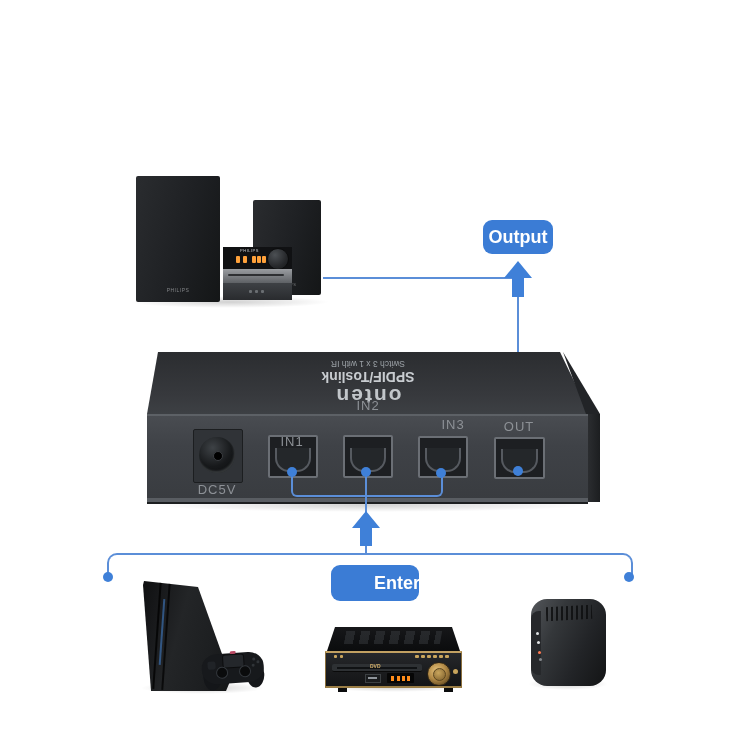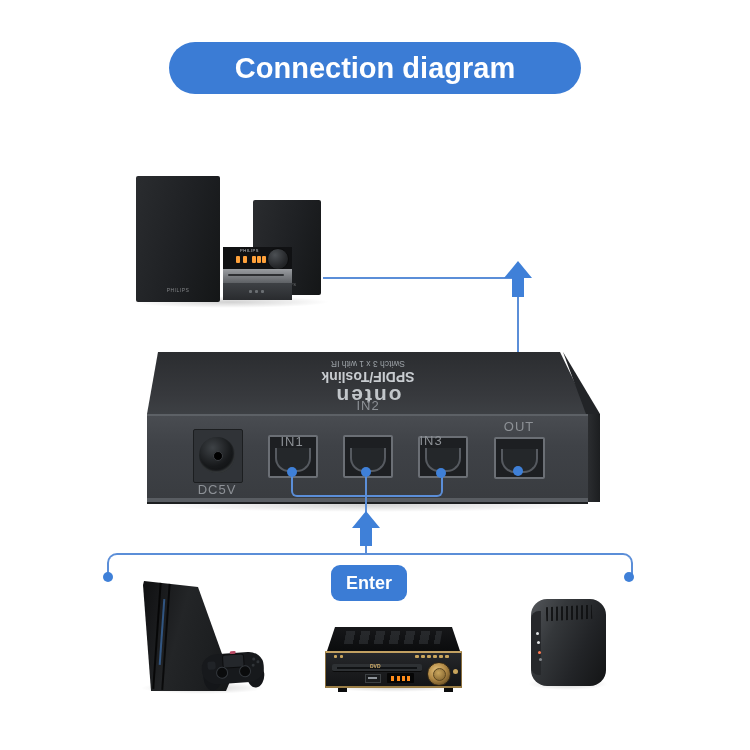--- a/index.html
+++ b/index.html
@@ -18,23 +18,20 @@
                  border-radius:0 0 14px 14px;background:#24272a;}
   .speaker{background:linear-gradient(105deg,#2a2c2f 0%,#1e2023 55%,#141617 100%);border-radius:2px;}
   .brandtiny{color:#9b9ea1;text-align:center;letter-spacing:0.5px;}
   .shadow{background:radial-gradient(ellipse at center, rgba(0,0,0,0.18) 0%, rgba(0,0,0,0) 70%);}
 </style>
 </head>
 <body>
 
 <div id="stage">
 
-  <div class="abs pill" style="left:169px;top:42px;width:412px;height:52px;border-radius:26px;font-size:29px;">
-    <span>Connection diagram</span>
-  </div>
 
   <div class="abs shadow" style="left:130px;top:296px;width:200px;height:12px;"></div>
 
   <div class="abs speaker" style="left:136px;top:176px;width:84px;height:126px;">
     <div class="abs brandtiny" style="left:0;right:0;bottom:9px;font-size:5px;opacity:.8;">PHILIPS</div>
   </div>
 
   <div class="abs speaker" style="left:253px;top:200px;width:68px;height:95px;">
     <div class="abs brandtiny" style="left:0;right:0;bottom:8px;font-size:4px;opacity:.7;">PHILIPS</div>
   </div>
@@ -56,20 +53,23 @@
     <div class="abs" style="left:0;top:36px;width:69px;height:17px;background:linear-gradient(180deg,#3e4145,#292b2e);">
       <div class="abs" style="left:26px;top:7px;width:3px;height:3px;background:#6a6e72;border-radius:1px;
                   box-shadow:6px 0 0 #6a6e72, 12px 0 0 #6a6e72;"></div>
     </div>
   </div>
 
   <div class="abs hline" style="left:323px;top:277px;width:195px;"></div>
   <div class="abs vline" style="left:517px;top:277px;height:194px;"></div>
   <div class="abs arrow-head" style="left:504px;top:261px;"></div>
   <div class="abs arrow-stem" style="left:512px;top:277px;width:12px;height:20px;"></div>
+  <div class="abs pill" style="left:483px;top:220px;width:70px;height:34px;border-radius:9px;font-size:18px;">
+    <span>Output</span>
+  </div>
 
   <div class="abs shadow" style="left:150px;top:498px;width:440px;height:14px;"></div>
 
   <div class="abs" style="left:147px;top:352px;width:443px;height:62px;
               clip-path:polygon(11px 0, 413px 0, 443px 62px, 0 62px);
               background:linear-gradient(180deg,#2b2d30 0%,#37393d 70%,#3d4044 100%);"></div>
 
   <div class="abs" style="left:560px;top:352px;width:40px;height:62px;
               clip-path:polygon(3px 0, 40px 62px, 26px 62px);background:#222427;"></div>
   <div class="abs" style="left:588px;top:414px;width:12px;height:88px;background:linear-gradient(90deg,#2b2d30,#1c1e20);"></div>
@@ -102,42 +102,42 @@
     </div>
   <div class="abs toslink" style="left:418px;top:436px;width:46px;height:38px;">
       <div class="door"></div>
     </div>
   <div class="abs toslink" style="left:494px;top:437px;width:47px;height:38px;">
       <div class="door"></div>
     </div>
 
   <div class="abs portlabel" style="left:255px;top:434px;width:74px;">IN1</div>
   <div class="abs portlabel" style="left:331px;top:398px;width:74px;">IN2</div>
-  <div class="abs portlabel" style="left:394px;top:417px;width:74px;margin-top:16px;">IN3</div>
+  <div class="abs portlabel" style="left:416px;top:417px;width:74px;">IN3</div>
   <div class="abs portlabel" style="left:482px;top:419px;width:74px;">OUT</div>
 
   <div class="abs vline" style="left:365px;top:472px;height:22px;"></div>
   <div class="abs" style="left:291px;top:472px;width:148px;height:23px;border-left:2px solid #5b8ed8;border-right:2px solid #5b8ed8;
               border-bottom:2px solid #5b8ed8;border-radius:0 0 6px 6px;"></div>
   <div class="abs vline" style="left:365px;top:494px;height:61px;"></div>
 
   <div class="abs dot" style="left:287px;top:467px;width:10px;height:10px;"></div>
   <div class="abs dot" style="left:361px;top:467px;width:10px;height:10px;"></div>
   <div class="abs dot" style="left:436px;top:468px;width:10px;height:10px;"></div>
   <div class="abs dot" style="left:513px;top:466px;width:10px;height:10px;"></div>
 
   <div class="abs arrow-head" style="left:352px;top:511px;"></div>
   <div class="abs arrow-stem" style="left:360px;top:527px;width:12px;height:19px;"></div>
 
   <div class="abs" style="left:107px;top:553px;width:522px;height:22px;border-top:2px solid #5b8ed8;border-left:2px solid #5b8ed8;
               border-right:2px solid #5b8ed8;border-radius:10px 10px 0 0;"></div>
   <div class="abs dot" style="left:103px;top:572px;width:10px;height:10px;"></div>
   <div class="abs dot" style="left:624px;top:572px;width:10px;height:10px;"></div>
 
-  <div class="abs pill" style="left:331px;top:565px;width:76px;height:36px;border-radius:9px;font-size:18px;">
+  <div class="abs pill" style="left:331px;top:565px;width:44px;height:36px;border-radius:9px;font-size:18px;padding-left:44px;">
     <span>Enter</span>
   </div>
 
   <div class="abs shadow" style="left:140px;top:682px;width:125px;height:12px;"></div>
   <div class="abs" style="left:141px;top:577px;width:92px;height:115px;
               clip-path:polygon(3px 4px, 57px 10px, 90px 102px, 85px 114px, 10px 114px, 2px 8px);
               background:linear-gradient(105deg,#0d0e0f 0%,#17181a 18%,#232527 42%,#1d1f21 72%,#131415 100%);">
     <div class="abs" style="left:2px;top:3px;width:56px;height:3px;background:#383c41;transform:rotate(6deg);"></div>
     <div class="abs" style="left:15px;top:4px;width:2px;height:108px;background:rgba(0,0,0,0.75);transform:rotate(4deg);"></div>
     <div class="abs" style="left:24px;top:5px;width:2px;height:108px;background:rgba(0,0,0,0.7);transform:rotate(4deg);"></div>

